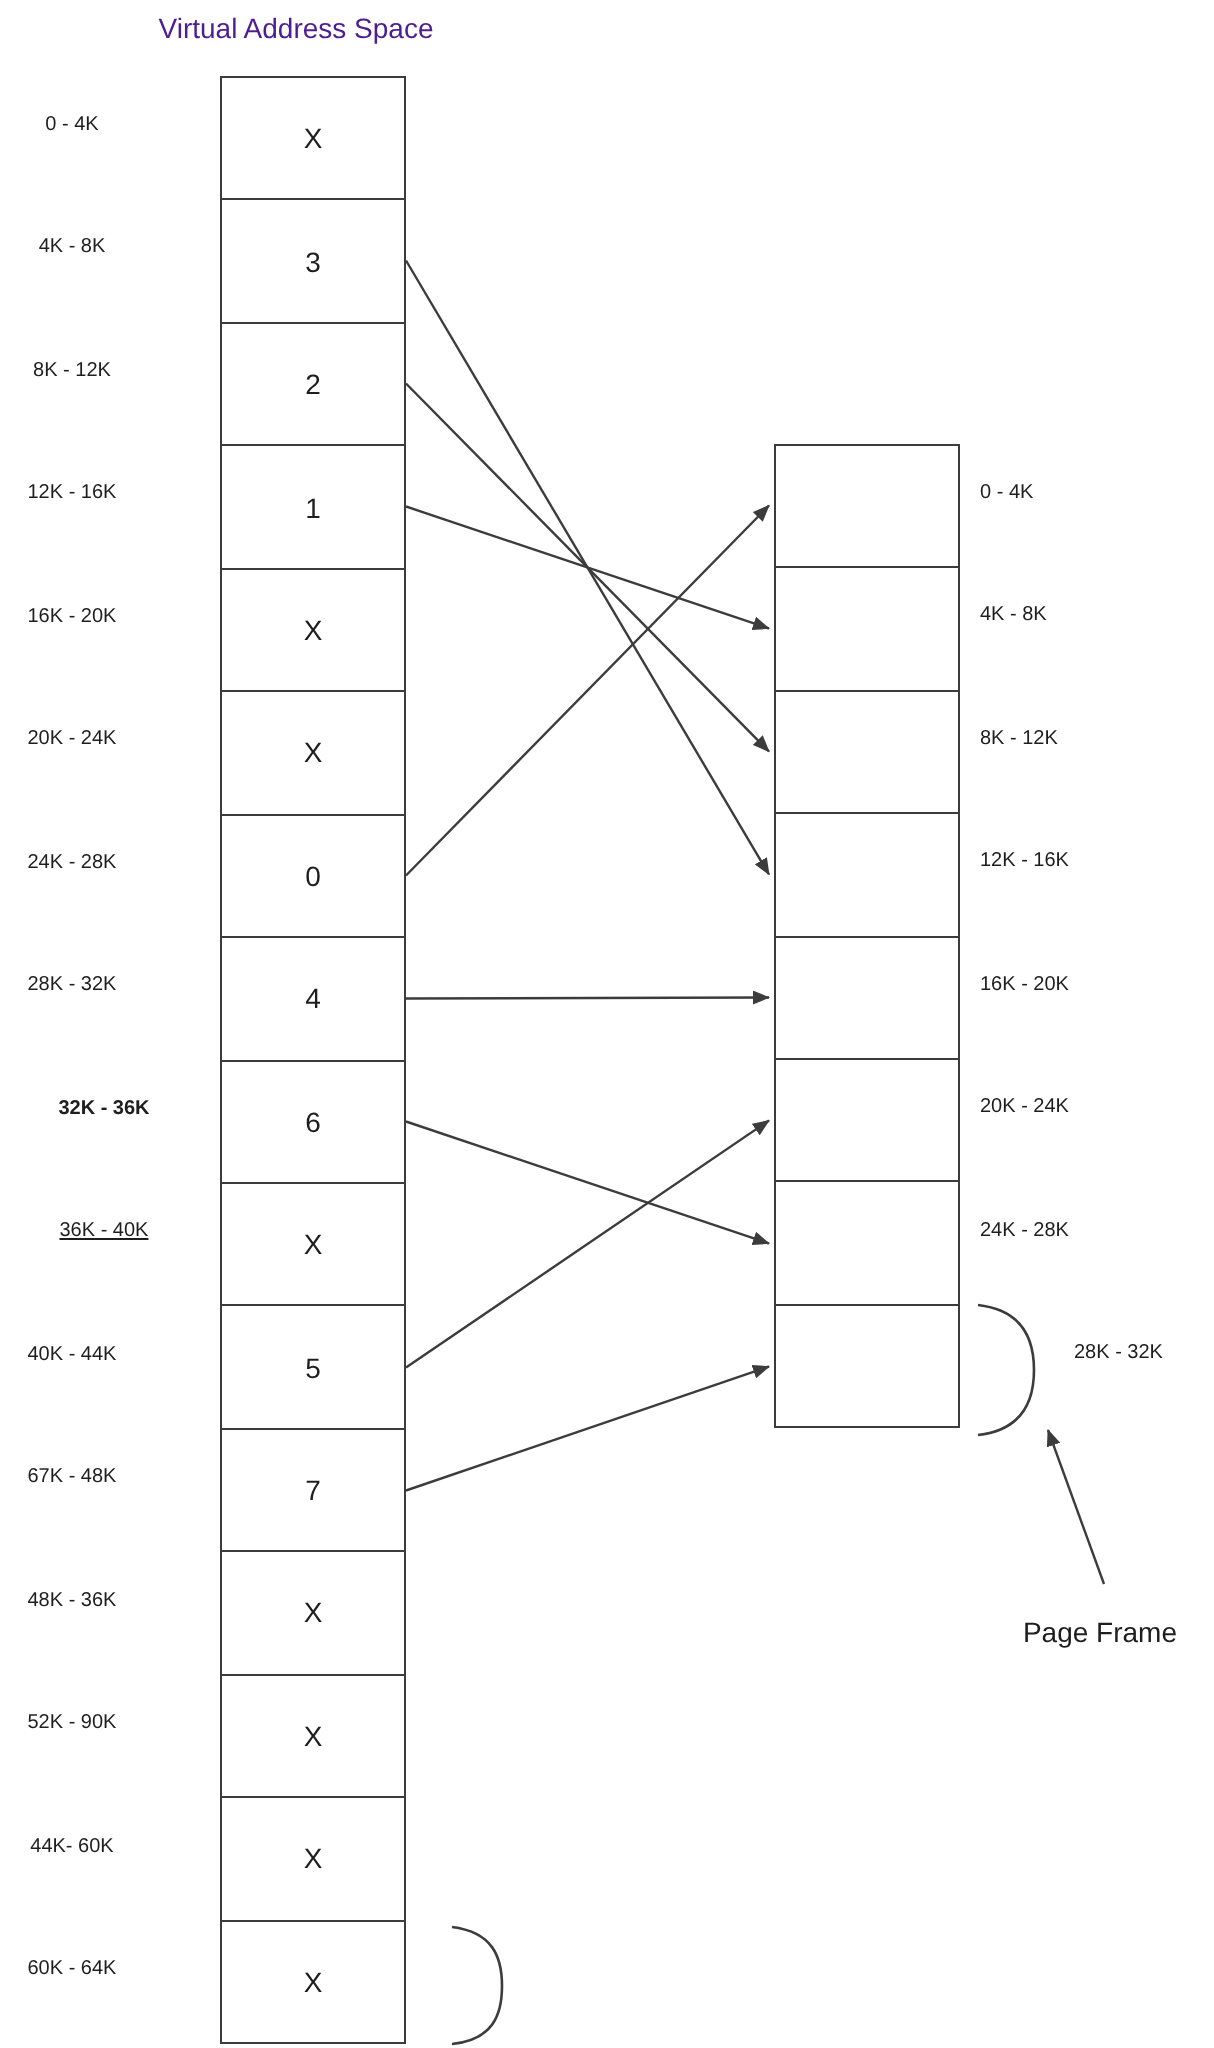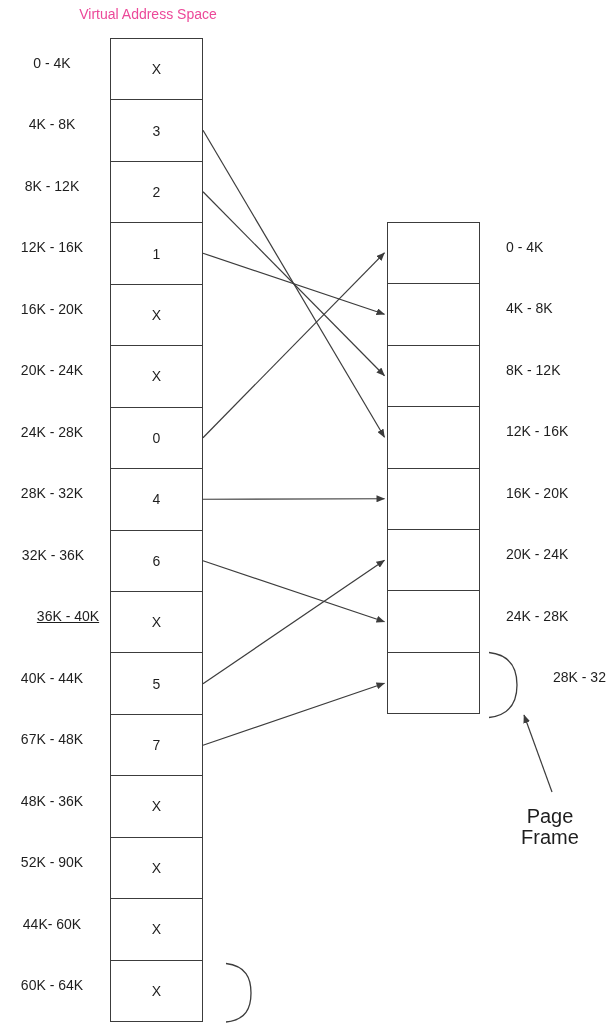--- a/index.html
+++ b/index.html
@@ -14,21 +14,21 @@
     background: #ffffff;
     font-family: "Liberation Sans", "DejaVu Sans", sans-serif;
     color: #1e1e1e;
     overflow: hidden;
   }
   .title {
     position: absolute;
     font-size: 14px;
     text-align: center;
     white-space: nowrap;
-    color: #ec4899;
+    color: #4c1d95;
   }
   .col {
     position: absolute;
     border: 1px solid #3c3c3c;
     display: flex;
     flex-direction: column;
     box-sizing: border-box;
     background: #ffffff;
   }
   .cell {
@@ -37,44 +37,43 @@
     align-items: center;
     justify-content: center;
     font-size: 14px;
     color: #1e1e1e;
   }
   .cell + .cell {
     border-top: 1px solid #3c3c3c;
   }
   .side-label {
     position: absolute;
-    font-size: 14px;
+    font-size: 10px;
     height: 18px;
     line-height: 18px;
     white-space: nowrap;
     color: #1e1e1e;
-    margin-left: 16px;
   }
   .side-label.left {
     text-align: center;
   }
   .side-label.right {
     text-align: left;
   }
   #overlay {
     position: absolute;
     left: 0;
     top: 0;
     width: 607px;
     height: 1024px;
     pointer-events: none;
   }
   .caption {
     position: absolute;
-    font-size: 20px;
+    font-size: 14px;
     text-align: center;
     line-height: 21px;
     color: #1e1e1e;
   }
 </style>
 </head>
 <body>
 
 <div id="canvas">
 
@@ -113,21 +112,21 @@
 
   <div id="left-labels">
       <div class="side-label left" style="left: 0px; width: 72px; top: 53.75px;">0 - 4K</div>
       <div class="side-label left" style="left: 0px; width: 72px; top: 115.25px;">4K - 8K</div>
       <div class="side-label left" style="left: 0px; width: 72px; top: 176.75px;">8K - 12K</div>
       <div class="side-label left" style="left: 0px; width: 72px; top: 238.25px;">12K - 16K</div>
       <div class="side-label left" style="left: 0px; width: 72px; top: 299.75px;">16K - 20K</div>
       <div class="side-label left" style="left: 0px; width: 72px; top: 361.25px;">20K - 24K</div>
       <div class="side-label left" style="left: 0px; width: 72px; top: 422.75px;">24K - 28K</div>
       <div class="side-label left" style="left: 0px; width: 72px; top: 484.25px;">28K - 32K</div>
-      <div class="side-label left" style="left: 1px; width: 72px; top: 545.75px;">32K - 36K</div>
+      <div class="side-label left" style="left: 16px; width: 72px; top: 545.75px; font-weight: bold;">32K - 36K</div>
       <div class="side-label left" style="left: 16px; width: 72px; top: 607.25px; text-decoration: underline;">36K - 40K</div>
       <div class="side-label left" style="left: 0px; width: 72px; top: 668.75px;">40K - 44K</div>
       <div class="side-label left" style="left: 0px; width: 72px; top: 730.25px;">67K - 48K</div>
       <div class="side-label left" style="left: 0px; width: 72px; top: 791.75px;">48K - 36K</div>
       <div class="side-label left" style="left: 0px; width: 72px; top: 853.25px;">52K - 90K</div>
       <div class="side-label left" style="left: 0px; width: 72px; top: 914.75px;">44K- 60K</div>
       <div class="side-label left" style="left: 0px; width: 72px; top: 976.25px;">60K - 64K</div>
     </div>
   <div id="right-labels">
       <div class="side-label right" style="left: 490px; width: 75px; top: 237.75px;">0 - 4K</div>

